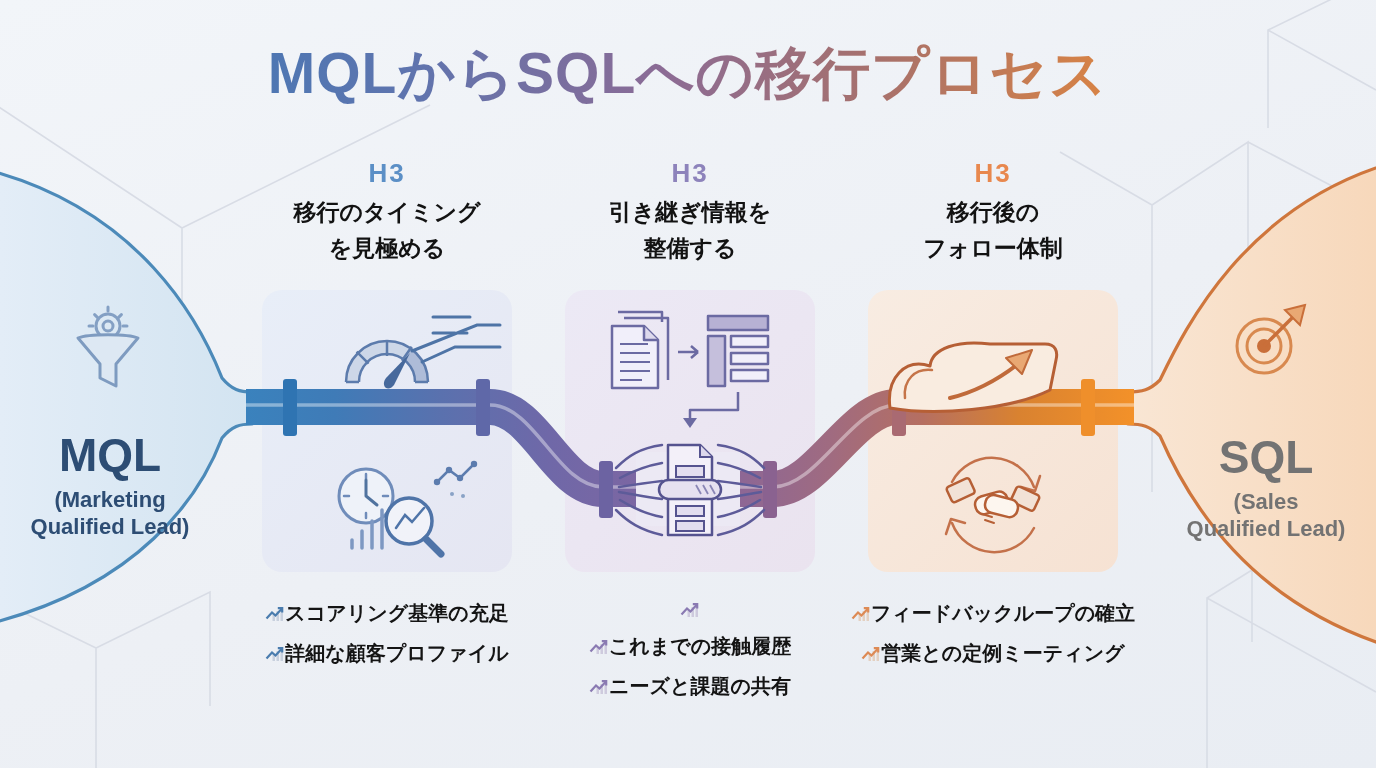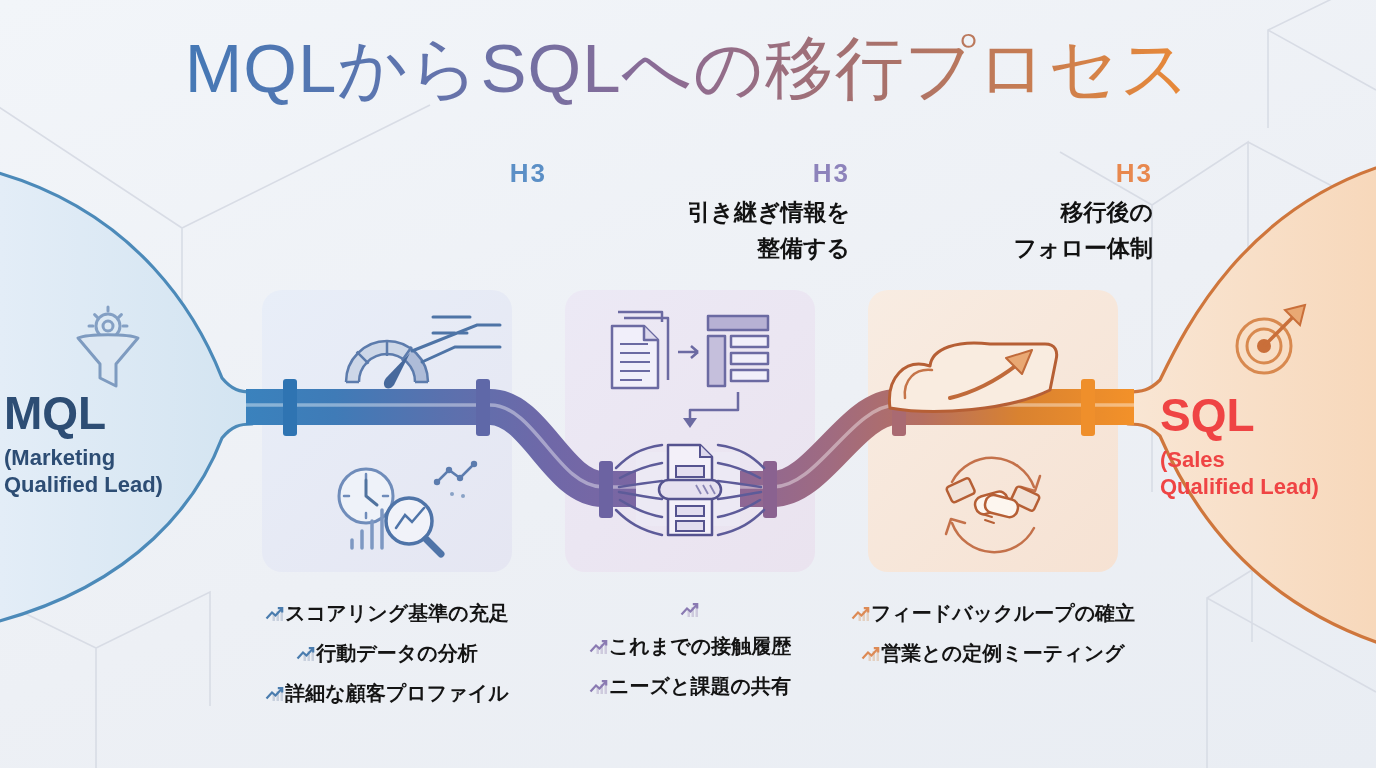--- a/index.html
+++ b/index.html
@@ -6,45 +6,45 @@
   body{
     width:1376px;height:768px;overflow:hidden;position:relative;
     font-family:"Liberation Sans","DejaVu Sans",sans-serif;
     background:linear-gradient(160deg,#f2f5f9 0%,#edf0f5 55%,#e9edf3 100%);
   }
   .abs{position:absolute;}
   .prewrap{white-space:pre-line;}
 
   
   .title{
-    left:0;top:23px;width:1376px;text-align:center;
-    font-size:69px;font-weight:400;letter-spacing:1px;
+    left:0;top:36px;width:1376px;text-align:center;
+    font-size:57px;font-weight:700;letter-spacing:1px;
     background:linear-gradient(90deg,#3c7ab8 8%,#5f74ae 30%,#8b6b95 48%,#a8716b 64%,#ee8b33 88%);
     -webkit-background-clip:text;background-clip:text;color:transparent;
     z-index:3;
   }
 
   
-  .colhead{width:320px;text-align:right;z-index:3;}
+  .colhead{width:320px;text-align:center;z-index:3;}
   .colhead .h3{font-size:26px;font-weight:800;letter-spacing:2px;}
   .colhead .heading{margin-top:5px;font-size:23px;font-weight:800;line-height:36px;color:#121212;}
   .h3-blue{color:#5b8fc6;} .h3-purple{color:#8d83bb;} .h3-orange{color:#e8884e;}
 
   
   .card{width:250px;height:282px;border-radius:20px;z-index:1;}
   .card1{left:262px;top:290px;background:linear-gradient(135deg,#e8eef8 0%,#e5e6f2 100%);}
   .card2{left:565px;top:290px;background:linear-gradient(135deg,#ece9f5 0%,#eae3ef 100%);}
   .card3{left:868px;top:290px;background:linear-gradient(135deg,#f8ece2 0%,#f6e2d3 100%);}
 
   
-  .endpoint{text-align:left;z-index:3;}
+  .endpoint{text-align:center;z-index:3;margin-top:42px;}
   .endpoint .big{font-size:46px;font-weight:800;}
   .endpoint .sub{margin-top:4px;font-size:22px;font-weight:700;line-height:27px;}
   .ep-left{left:4px;top:386px;width:212px;color:#2d4d74;}
-  .ep-right{left:1160px;top:388px;width:212px;color:#ef4444;}
+  .ep-right{left:1160px;top:388px;width:212px;color:#737373;}
 
   
   .list{width:340px;display:flex;flex-direction:column;align-items:center;gap:13px;z-index:3;}
   .list .li{display:flex;align-items:center;}
   .list .li span{font-size:20px;font-weight:700;color:#141414;}
   .list-blue{color:#4a7cae;} .list-purple{color:#8a7ab2;} .list-orange{color:#dd8a55;}
   .bullet{flex:0 0 auto;}
 
   #scene{position:absolute;left:0;top:0;z-index:2;pointer-events:none;}
 </style>
@@ -214,20 +214,22 @@
       <rect x="-16" y="-9" width="33" height="18" rx="8" fill="#fdf6ef" transform="translate(1001 506) rotate(14)"></rect>
       <path d="M 982 514 l 10 3 M 985 520 l 9 3" stroke-width="2"></path>
     </g>
   </g>
 </svg>
 
 <div class="abs title">MQLからSQLへの移行プロセス</div>
 
 <div class="abs colhead" style="left:227px;top:158px;">
   <div class="h3 h3-blue">H3</div>
+  <div class="heading prewrap">移行のタイミング
+を見極める</div>
 </div>
 <div class="abs colhead" style="left:530px;top:158px;">
   <div class="h3 h3-purple">H3</div>
   <div class="heading prewrap">引き継ぎ情報を
 整備する</div>
 </div>
 <div class="abs colhead" style="left:833px;top:158px;">
   <div class="h3 h3-orange">H3</div>
   <div class="heading prewrap">移行後の
 フォロー体制</div>
@@ -260,32 +262,20 @@
   <div class="li">
     <svg class="bullet" width="20" height="20" viewBox="0 0 20 20">
         <g fill="#c2cbda" opacity="0.85">
           <rect x="7.5" y="10" width="2.5" height="7"></rect>
           <rect x="11.5" y="7" width="2.5" height="10"></rect>
           <rect x="15.5" y="4" width="2.5" height="13"></rect>
         </g>
         <polyline points="1.5,14.5 7,8.5 10.5,11.5 17,4.5" fill="none" stroke="currentColor" stroke-width="2.2"></polyline>
         <polyline points="12.8,4.2 17.2,4.2 17.2,8.6" fill="none" stroke="currentColor" stroke-width="2.2"></polyline>
       </svg>
-    <span>行動データの分析</span>
-  </div>
-  <div class="li">
-    <svg class="bullet" width="20" height="20" viewBox="0 0 20 20">
-        <g fill="#c2cbda" opacity="0.85">
-          <rect x="7.5" y="10" width="2.5" height="7"></rect>
-          <rect x="11.5" y="7" width="2.5" height="10"></rect>
-          <rect x="15.5" y="4" width="2.5" height="13"></rect>
-        </g>
-        <polyline points="1.5,14.5 7,8.5 10.5,11.5 17,4.5" fill="none" stroke="currentColor" stroke-width="2.2"></polyline>
-        <polyline points="12.8,4.2 17.2,4.2 17.2,8.6" fill="none" stroke="currentColor" stroke-width="2.2"></polyline>
-      </svg>
     <span>詳細な顧客プロファイル</span>
   </div>
 </div>
 
 <div class="abs list list-purple" style="left:520px;top:600px;">
   <div class="li">
     <svg class="bullet" width="20" height="20" viewBox="0 0 20 20">
         <g fill="#c9c4da" opacity="0.85">
           <rect x="7.5" y="10" width="2.5" height="7"></rect>
           <rect x="11.5" y="7" width="2.5" height="10"></rect>

